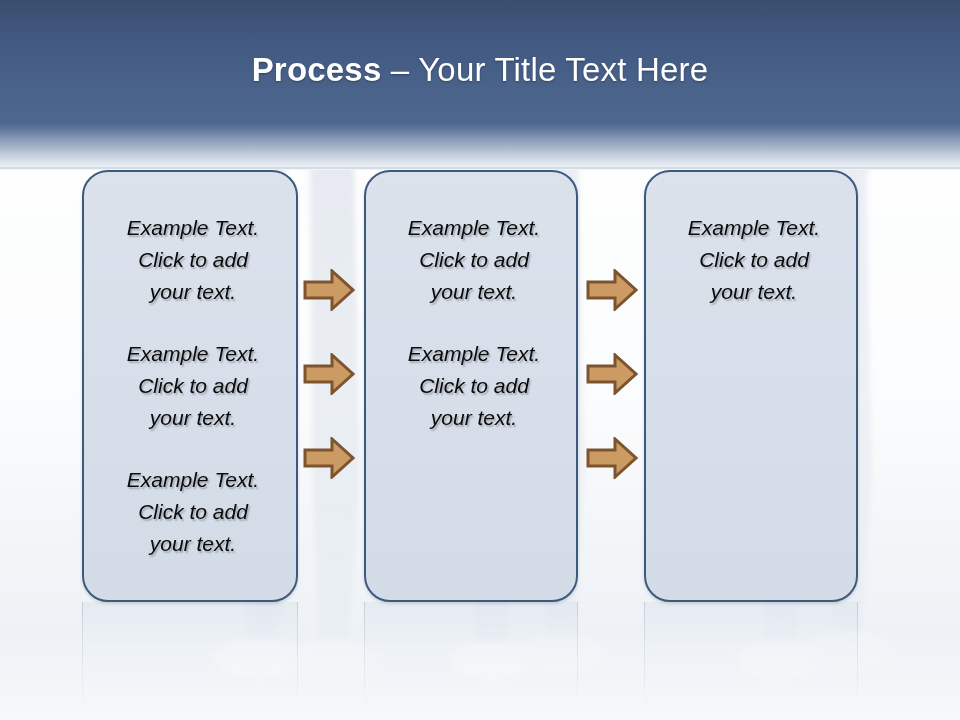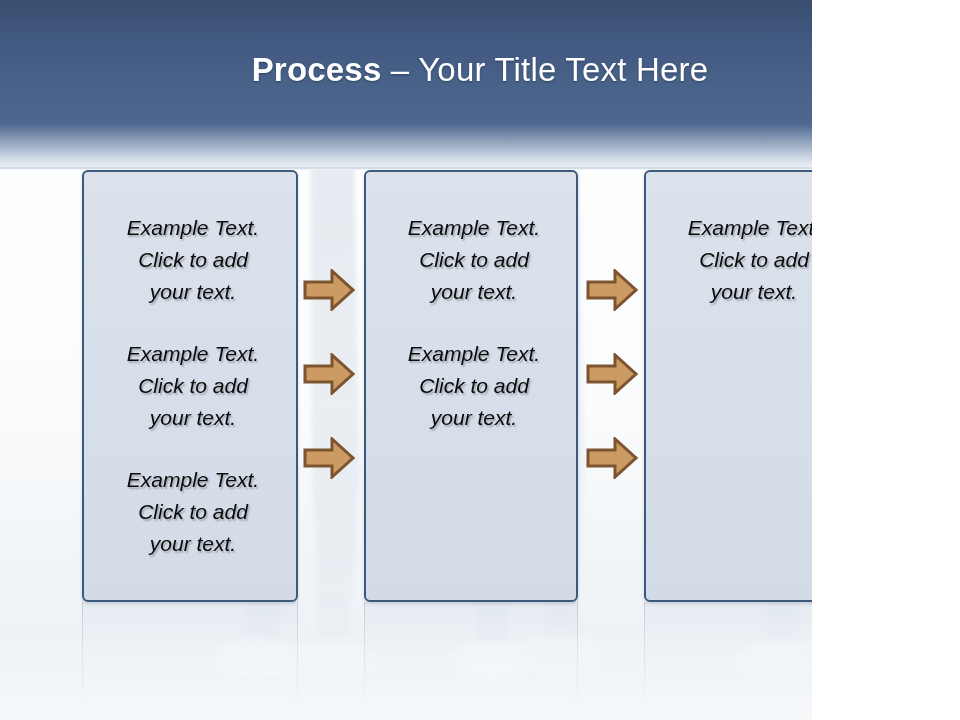--- a/index.html
+++ b/index.html
@@ -7,21 +7,21 @@
     margin: 0;
     padding: 0;
     background: #ffffff;
   }
   body {
     font-family: "Liberation Sans", sans-serif;
   }
 
   #slide {
     position: relative;
-    width: 812px;
+    width: 960px;
     height: 720px;
     overflow: hidden;
     background: #a21caf;
   }
 
   
   .bg-base {
     position: absolute;
     left: 0; top: 0;
     width: 960px;
@@ -101,21 +101,21 @@
     text-shadow: 0 1px 2px rgba(20,30,50,.45);
   }
   .title .t-bold { font-weight: bold; }
   .title .t-rest { font-weight: normal; }
 
   
   .box {
     position: absolute;
     box-sizing: border-box;
     border: 2px solid #3d5a7d;
-    border-radius: 6px;
+    border-radius: 26px;
     background: linear-gradient(180deg, #dbe2ec 0%, #d7dfea 45%, #d3dbe7 100%);
     box-shadow: 0 2px 3px rgba(60,80,110,.18);
     padding: 40px 16px 0 22px;
     text-align: center;
   }
   .box-text {
     font-size: 21px;
     font-style: italic;
     line-height: 32px;
     color: #0a0a0a;

